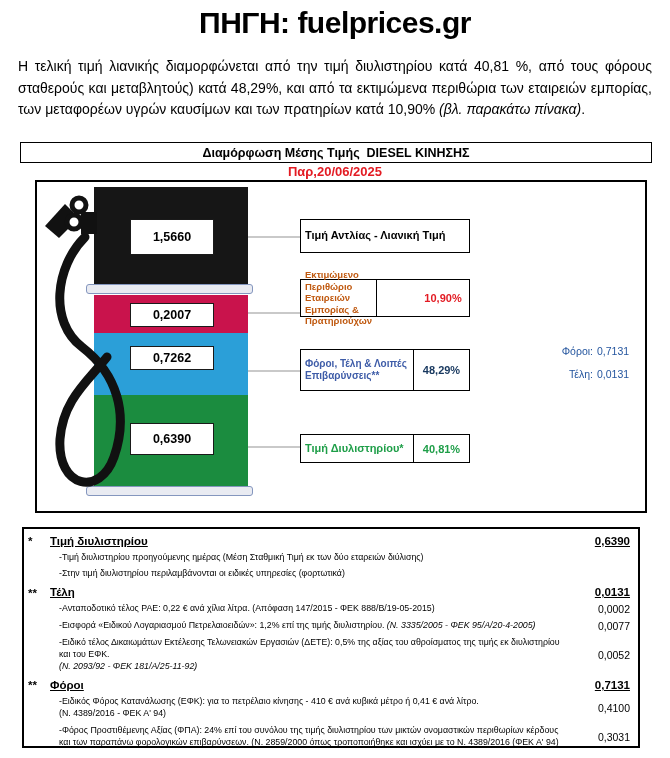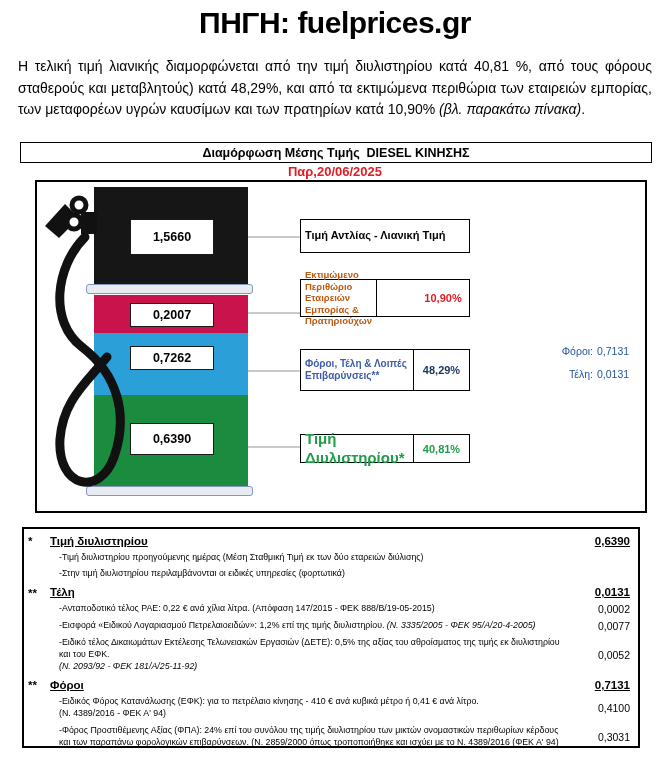--- a/index.html
+++ b/index.html
@@ -42,21 +42,21 @@
 
   .lblbox{position:absolute;left:263px;width:170px;border:1.6px solid #000;
           box-sizing:border-box;background:#fff;display:flex;}
   .lblbox .lbl{flex:1;padding:2px 4px;display:flex;align-items:center;
                font-weight:bold;line-height:1.22;}
   .lblbox .pct{width:55px;border-left:1.6px solid #000;display:flex;align-items:center;
                justify-content:center;font-weight:bold;font-size:11px;}
   .lb0{top:37px;height:34px;} .lb0 .lbl{font-size:11px;}
   .lb1{top:97px;height:38px;} .lb1 .lbl{font-size:9.5px;}
   .lb2{top:167px;height:42px;} .lb2 .lbl{font-size:10px;}
-  .lb3{top:252px;height:29px;} .lb3 .lbl{font-size:15px;}
+  .lb3{top:252px;height:29px;} .lb3 .lbl{font-size:11px;}
 
   .sidevals{position:absolute;left:508px;top:163px;width:102px;
             display:grid;grid-template-columns:52px 50px;row-gap:11px;
             font-size:10.5px;}
   .sidevals .sl{text-align:right;padding-right:4px;}
   .sidevals .sv{text-align:left;}
 
   .hose{position:absolute;left:0;top:0;pointer-events:none;}
 
   

